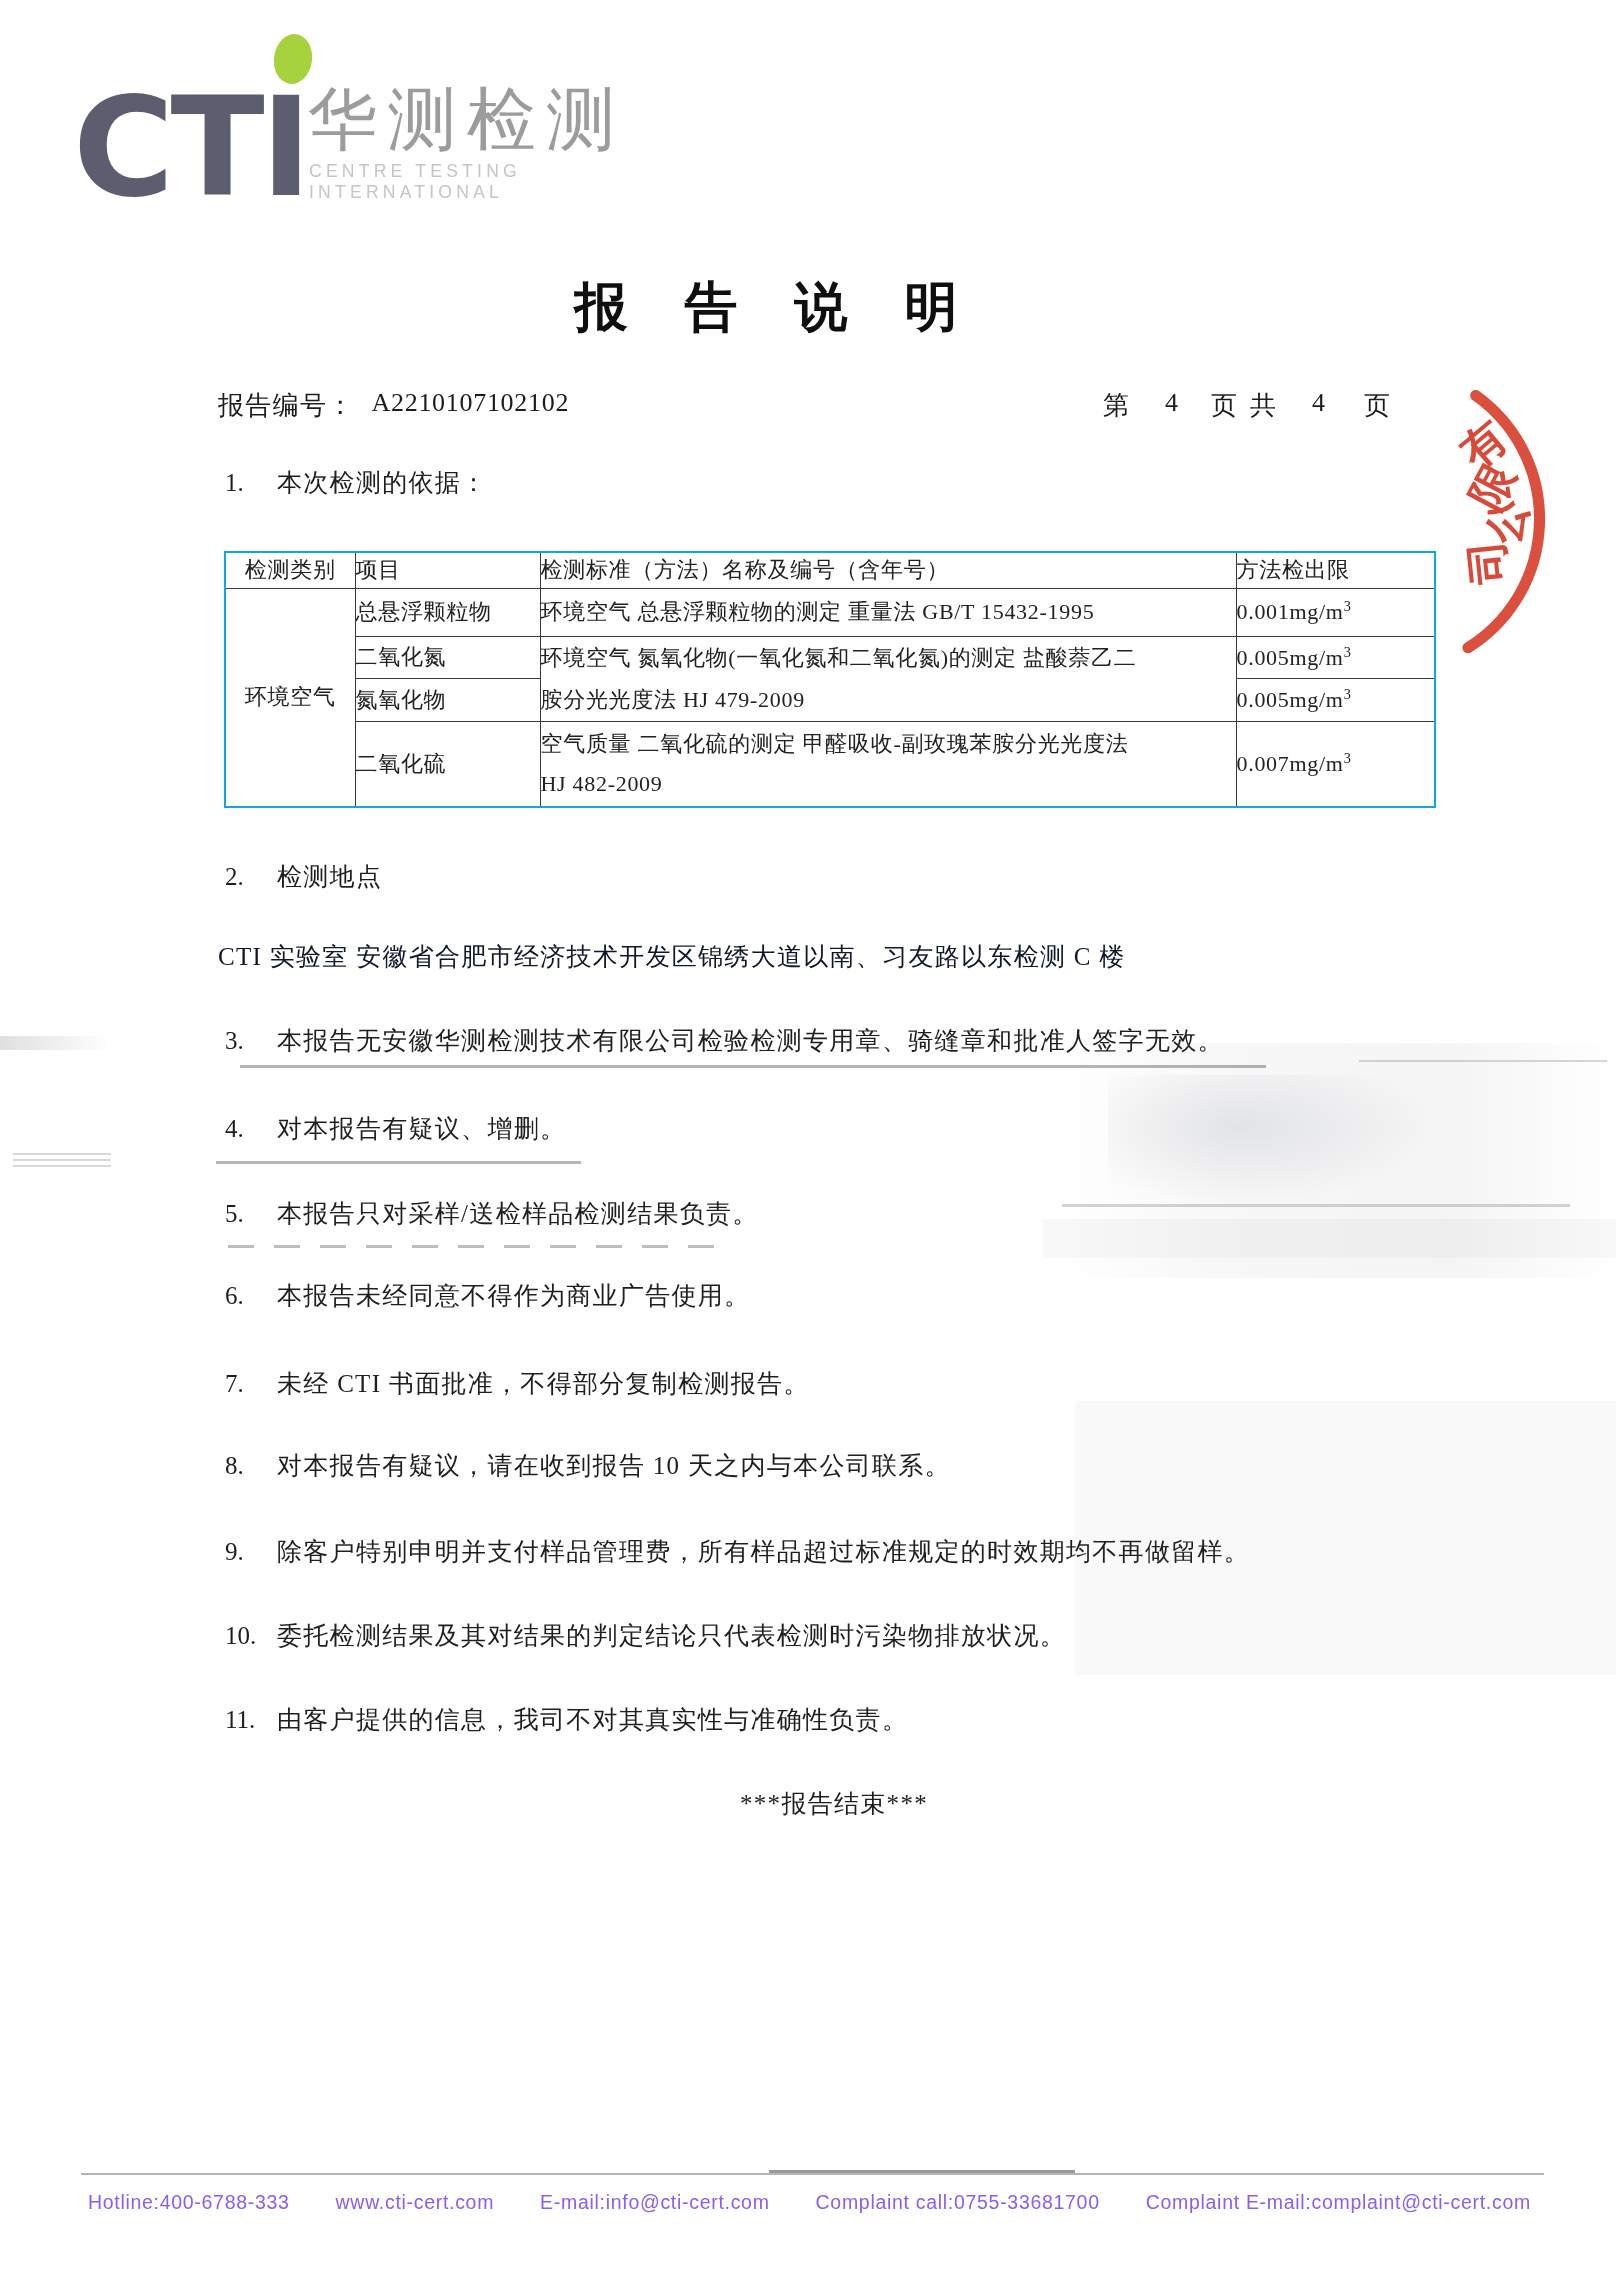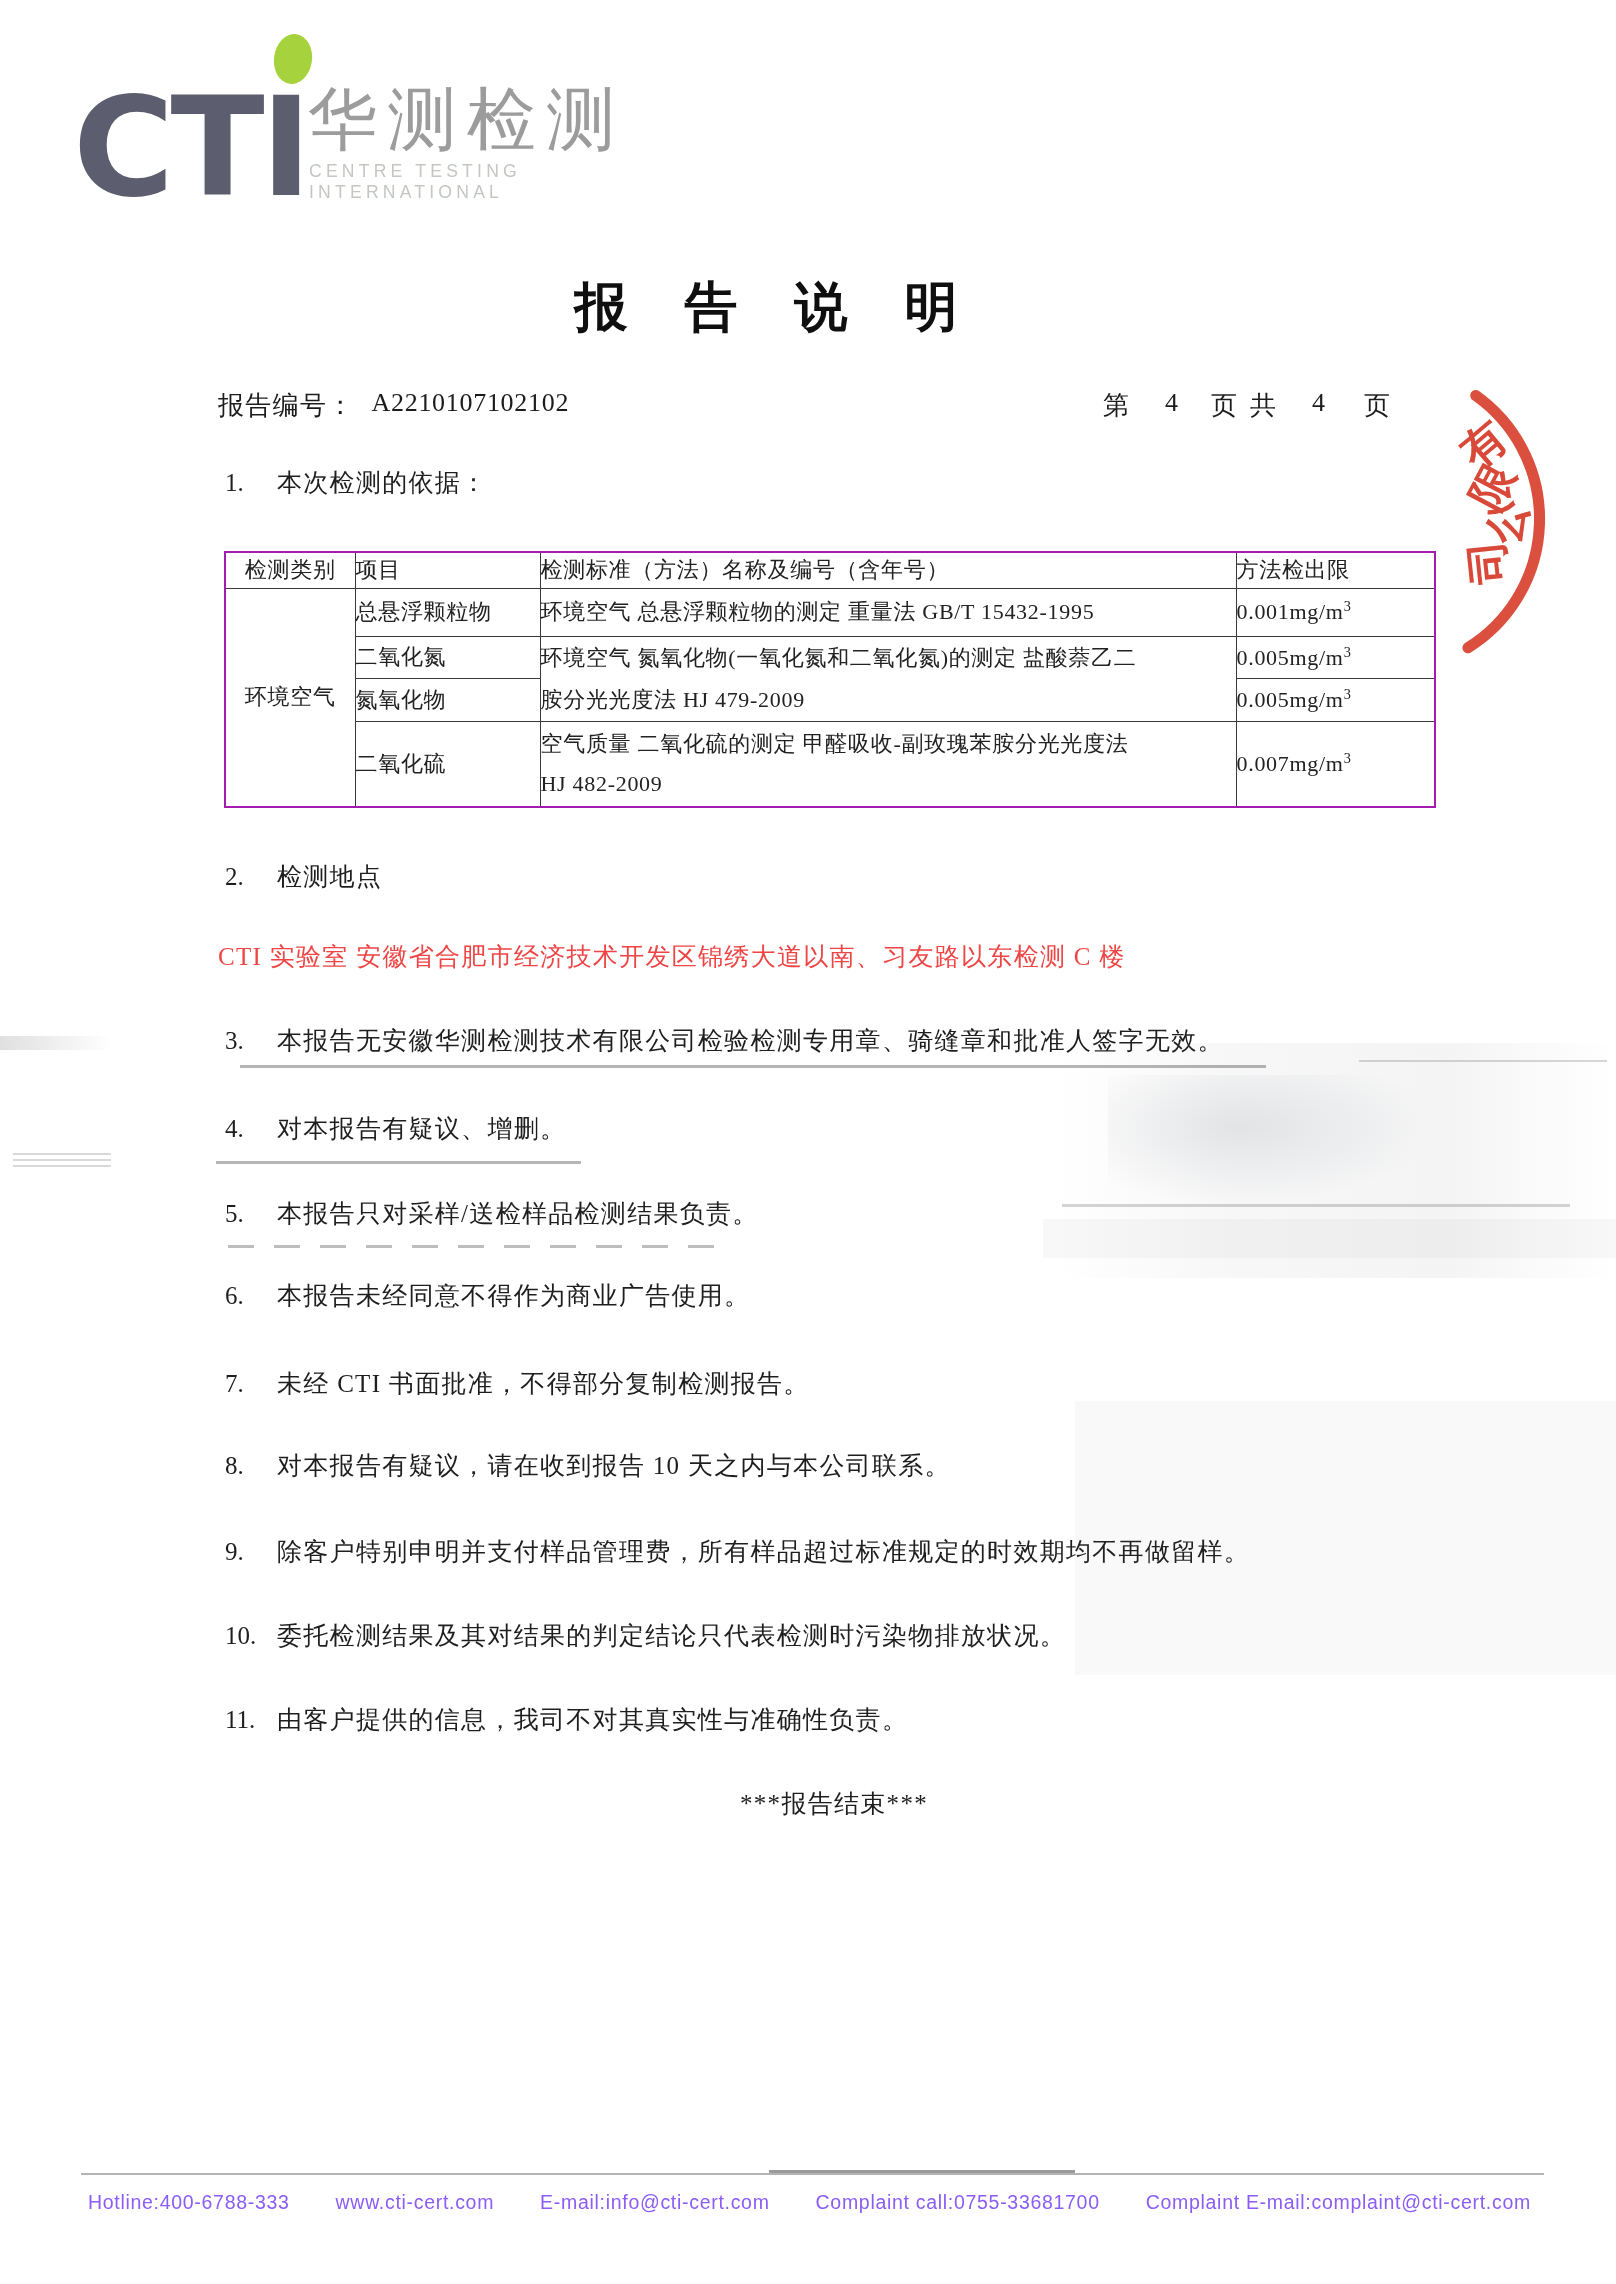--- a/index.html
+++ b/index.html
@@ -42,36 +42,36 @@
   
   .report-no{position:absolute;left:218px;top:388px;font-size:26px;display:flex;}
   .report-no .lbl{letter-spacing:1.3px;}
   .report-no .val{margin-left:17px;letter-spacing:0.7px;}
   .page-count{position:absolute;left:1103px;top:388px;font-size:26px;display:flex;}
   
   .stamp{position:absolute;left:1401px;top:358px;width:169px;height:326px;z-index:5;}
   
   .note{position:absolute;left:225px;display:flex;font-size:25px;line-height:33px;letter-spacing:1.3px;color:#1e1e1e;}
   .note .num{min-width:52px;letter-spacing:0;}
-  .location-line{position:absolute;left:218px;top:940px;font-size:25px;letter-spacing:1.3px;color:#ef4444;}
+  .location-line{position:absolute;left:218px;top:940px;font-size:25px;letter-spacing:1.3px;color:#0f172a;}
   .end-mark{position:absolute;left:0;top:1787px;width:1616px;text-align:center;padding-left:52px;box-sizing:border-box;font-size:25px;letter-spacing:1.3px;color:#1e1e1e;}
   
   .std-table{
     position:absolute;left:224px;top:551px;width:1210px;
     border-collapse:collapse;table-layout:fixed;
     font-size:22px;color:#222;
   }
   .std-table th,.std-table td{
     border:1.3px solid #3a3a3a;
     padding:0;
     vertical-align:middle;
     font-weight:normal;
     letter-spacing:0.7px;
   }
-  .std-table{border:2px solid #a21caf;}
+  .std-table{border:2px solid #0ea5e9;}
   .th-center{text-align:center;font-weight:bold;}
   .th-left{text-align:left;padding-left:23.5px;font-weight:bold;}
   .th-left3{text-align:left;padding-left:17px;font-weight:bold;}
   .cell-cat{text-align:center;}
   .cell-item{padding-left:23.5px;}
   .cell-std{padding-left:17px;}
   .cell-std .ln{display:block;}
   .cell-lim{padding-left:11.7px;}
   .cell-lim sup{font-size:14.3px;}
   .mergecell{vertical-align:top;}

